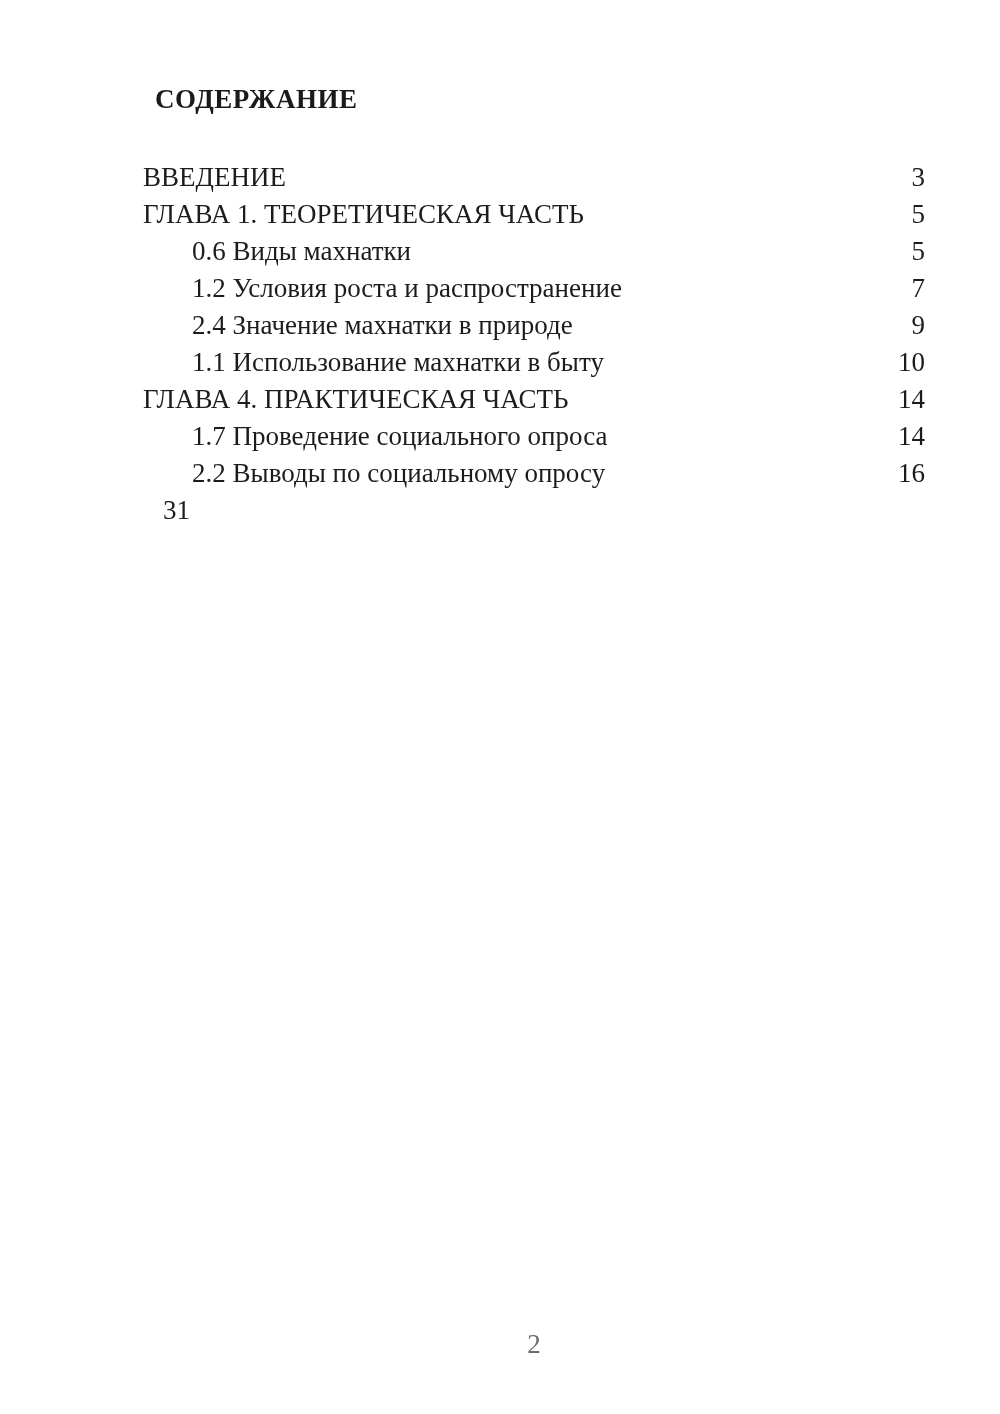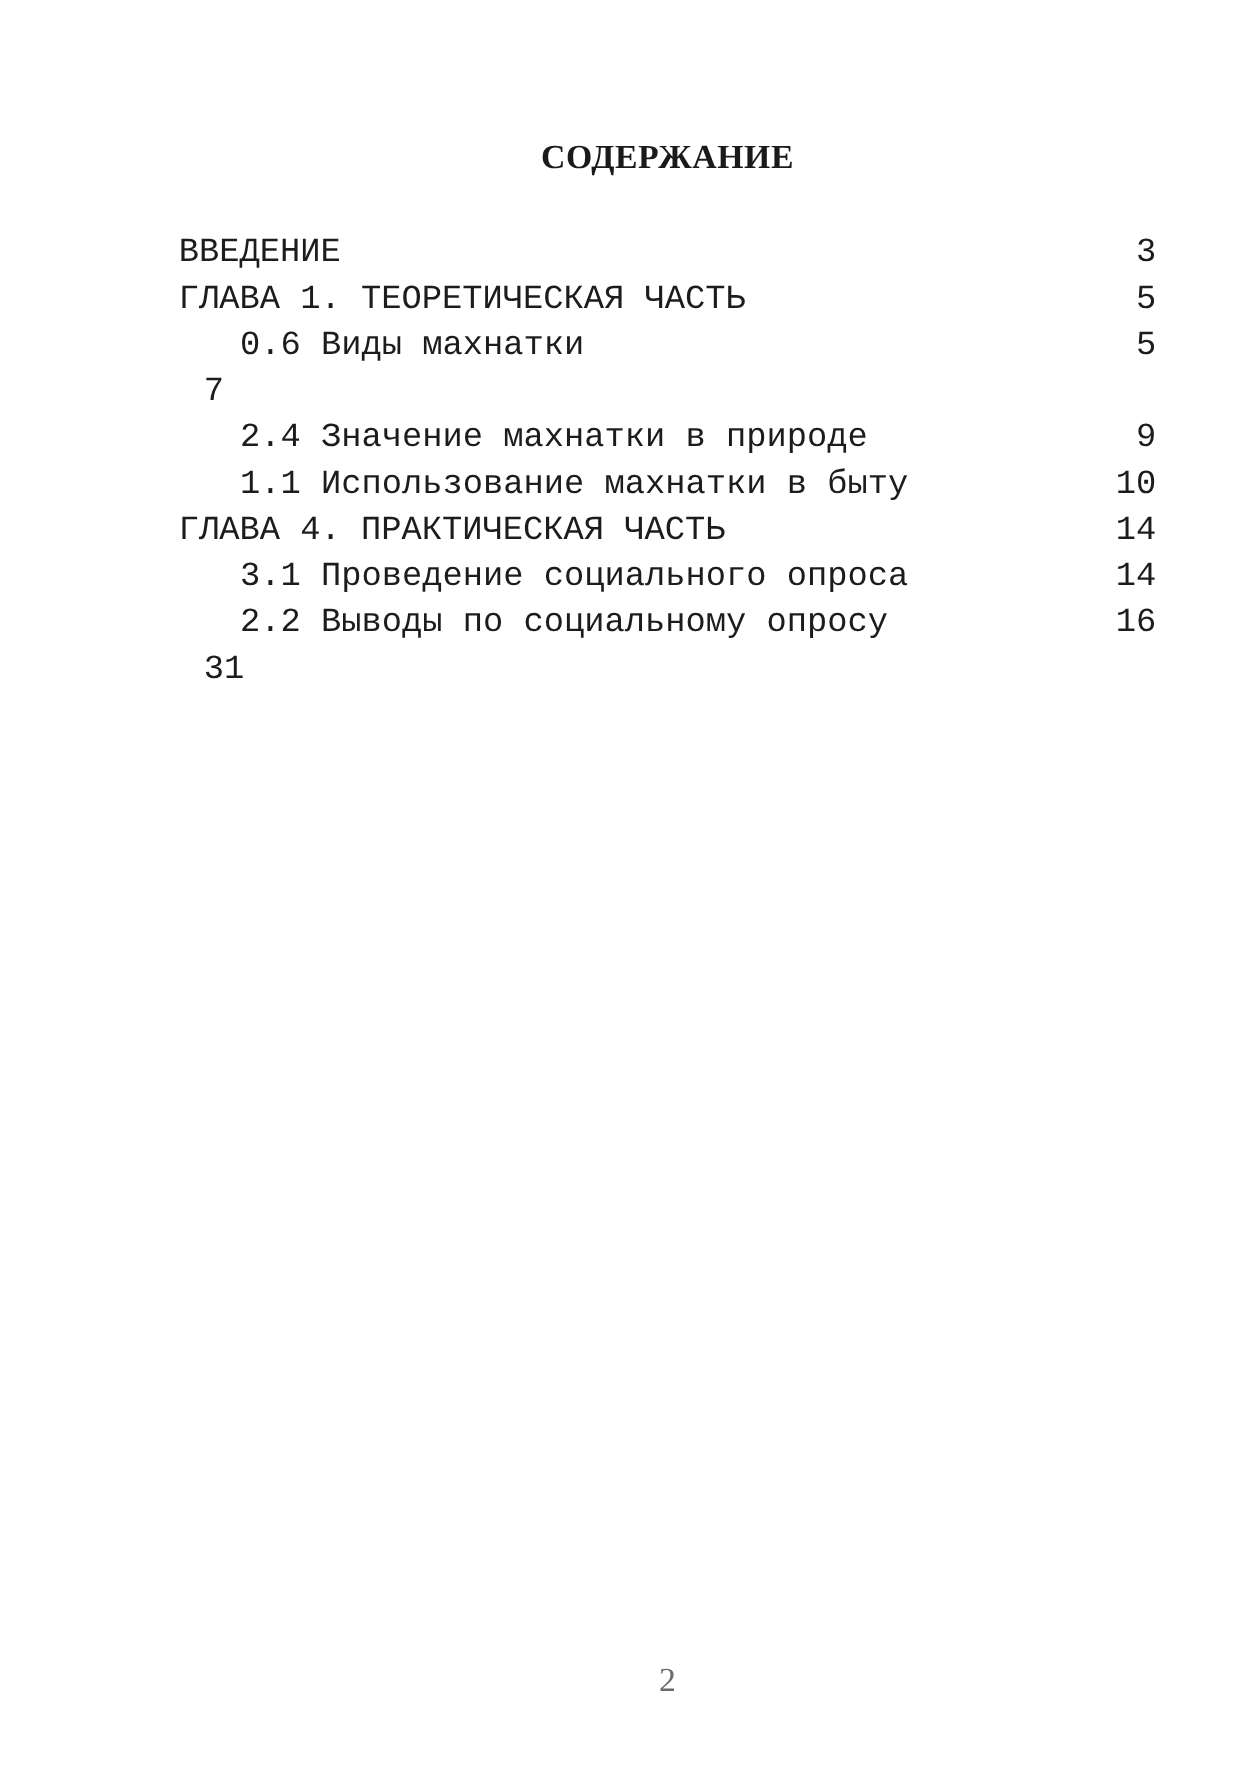--- a/index.html
+++ b/index.html
@@ -16,40 +16,38 @@
     color: #1c1c1c;
     overflow: hidden;
   }
   .content {
     position: absolute;
     left: 143px;
     right: 75px;
     top: 0;
   }
   .doc-title {
-    margin: 0;
-    padding-top: 110px;
-    text-align: center;
+    margin: 12px;
+    padding-top: 72px;
     font-size: 27px;
     font-weight: 700;
     line-height: 30px;
     letter-spacing: 0.5px;
     color: #1a1a1a;
   }
   .toc {
     margin-top: 45px;
   }
   .toc-row {
     display: flex;
     justify-content: space-between;
     align-items: baseline;
     font-size: 27px;
     line-height: 37px;
     white-space: nowrap;
-    font-family: Liberation Mono, monospace;
   }
   .toc-row .toc-label {
     flex: 0 1 auto;
     overflow: hidden;
   }
   .toc-row .toc-page {
     flex: 0 0 auto;
     text-align: right;
     padding-left: 20px;
   }
@@ -86,40 +84,41 @@
         <span class="toc-label">ГЛАВА 1. ТЕОРЕТИЧЕСКАЯ ЧАСТЬ</span>
         <span class="toc-page">5</span>
       </div>
 
       <div class="toc-row indent">
         <span class="toc-label">0.6 Виды махнатки</span>
         <span class="toc-page">5</span>
       </div>
 
       <div class="toc-row indent">
+        <span class="toc-label">1.2 Условия роста и распространение</span>
         <span class="toc-page">7</span>
       </div>
 
       <div class="toc-row indent">
         <span class="toc-label">2.4 Значение махнатки в природе</span>
         <span class="toc-page">9</span>
       </div>
 
       <div class="toc-row indent">
         <span class="toc-label">1.1 Использование махнатки в быту</span>
         <span class="toc-page">10</span>
       </div>
 
       <div class="toc-row">
         <span class="toc-label">ГЛАВА 4. ПРАКТИЧЕСКАЯ ЧАСТЬ</span>
         <span class="toc-page">14</span>
       </div>
 
       <div class="toc-row indent">
-        <span class="toc-label">3.1 Проведение социального опроса</span>
+        <span class="toc-label">1.7 Проведение социального опроса</span>
         <span class="toc-page">14</span>
       </div>
 
       <div class="toc-row indent">
         <span class="toc-label">2.2 Выводы по социальному опросу</span>
         <span class="toc-page">16</span>
       </div>
 
 
       <div class="toc-row">

